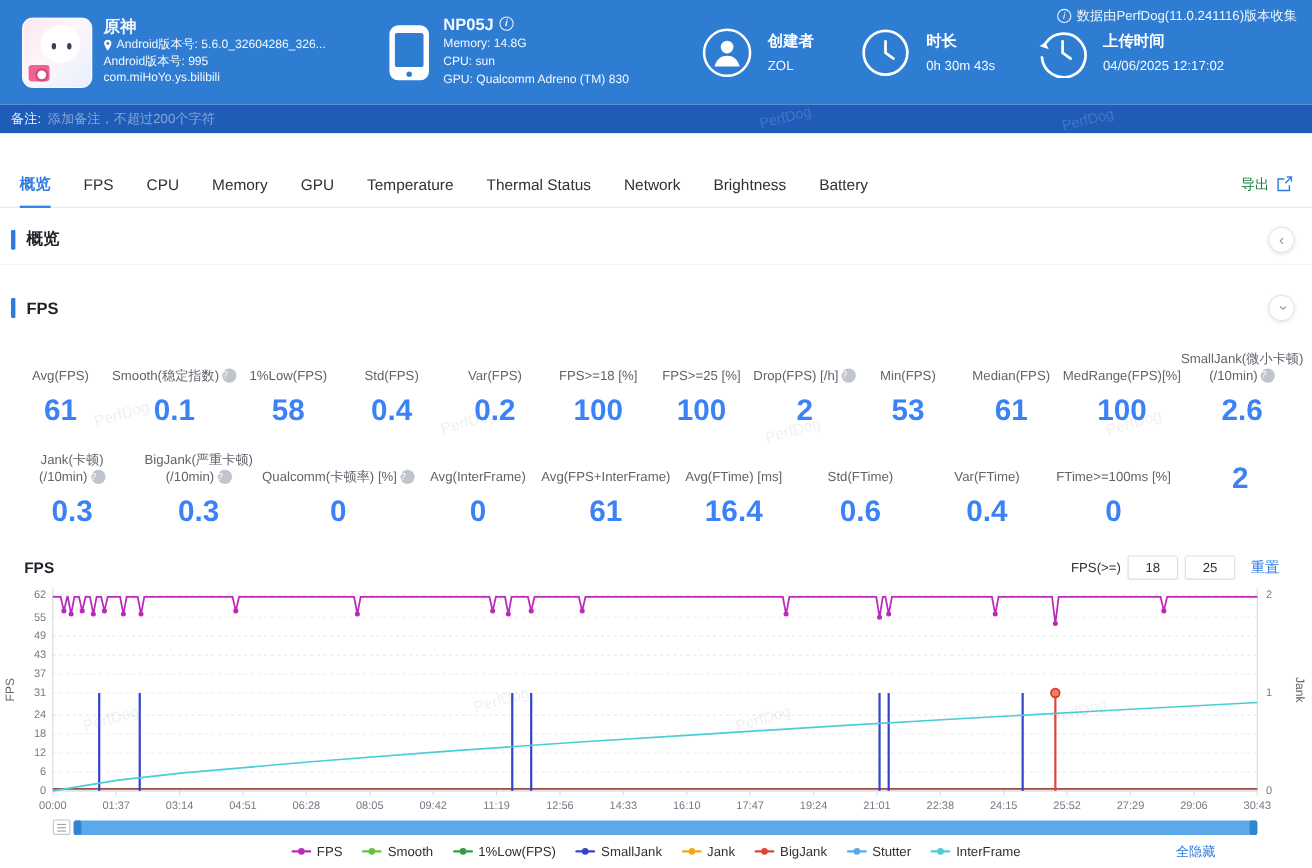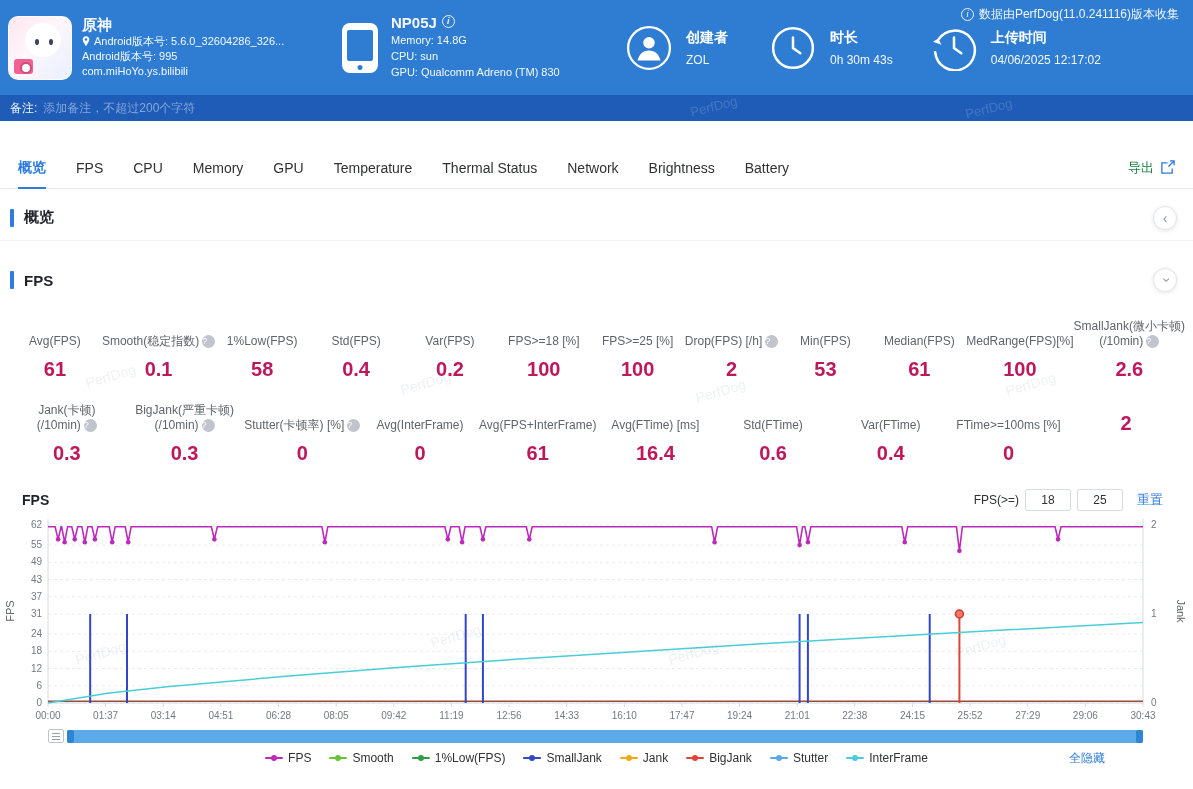--- a/index.html
+++ b/index.html
@@ -5,21 +5,21 @@
   * { box-sizing: border-box; margin: 0; padding: 0; }
   html,body { width:1193px; height:789px; overflow:hidden; background:#fff;
     font-family:"Liberation Sans","DejaVu Sans",sans-serif; color:#303133; }
 
   
   .topbar { height:95px; background:#2e7dd3; color:#fff; position:relative; }
   .version-note { position:absolute; top:6px; right:14px; font-size:12px;
     color:rgba(255,255,255,.92); display:flex; align-items:center; gap:5px; }
   .icirc { display:inline-block; width:13px; height:13px; border:1px solid rgba(255,255,255,.9);
     border-radius:50%; font-size:9px; line-height:11px; text-align:center; font-style:italic; }
-  .header-cols { display:flex; align-items:center; height:100%; padding-left:8px; }
+  .header-cols { display:flex; align-items:center; height:100%; padding-left:20px; }
 
   .app-block { display:flex; align-items:center; gap:10px; width:300px; flex-shrink:0; }
   .app-icon { width:64px; height:64px; border-radius:10px; flex-shrink:0; position:relative; overflow:hidden;
     background:linear-gradient(135deg,#fde7ef 0%,#fdf6fa 45%,#e8f0ff 100%); border:1px solid rgba(255,255,255,.6); }
   .ai-face { position:absolute; left:16px; top:6px; width:36px; height:34px; border-radius:50%; background:#fff; }
   .ai-eye { position:absolute; width:4px; height:6px; border-radius:50%; background:#3a3f66; top:22px; }
   .ai-eye.l { left:26px; } .ai-eye.r { left:40px; }
   .ai-cam { position:absolute; left:5px; bottom:5px; width:19px; height:15px; background:#f06292; border-radius:3px; }
   .ai-cam::after { content:''; position:absolute; left:6px; top:3px; width:8px; height:8px; border-radius:50%;
     background:#fff; border:2px solid #d04a7c; }
@@ -72,21 +72,21 @@
 
   
   .stats-row { display:flex; padding:0 8px; margin-top:16px; }
   .stats-row.second { margin-top:22px; }
   .stat-item { flex:1 1 0; text-align:center; }
   .stat-label { font-size:12px; color:#5f646b; min-height:30px; display:flex; flex-direction:column;
     justify-content:flex-end; align-items:center; line-height:15px; }
   .stat-label span { display:flex; align-items:center; gap:3px; white-space:nowrap; }
   .q { display:inline-block; width:13px; height:13px; border-radius:50%; background:#c0c4cc; color:#fff;
     font-size:9px; line-height:13px; text-align:center; cursor:pointer; }
-  .stat-value { font-size:20px; font-weight:bold; color:#be185d; margin-top:9px; }
+  .stat-value { font-size:27px; font-weight:bold; color:#3b82f6; margin-top:9px; }
 
   
   .chart-toolbar { display:flex; align-items:center; padding:0 30px 0 22px; margin-top:24px; }
   .chart-panel-label { font-size:14px; font-weight:bold; color:#1f2329; }
   .thr-group { margin-left:auto; display:flex; align-items:center; gap:6px; font-size:12px; color:#303133; }
   .thr-input { width:46px; height:22px; border:1px solid #d9dce3; border-radius:2px; background:#fff;
     text-align:center; line-height:20px; font-size:12px; cursor:text; }
   .reset-link { color:#2d7de0; font-size:13px; margin-left:8px; cursor:pointer; }
   .banner { margin:8px 0 0 48px; width:1095px; height:20px; background:#ef5a5a; border-radius:2px;
     color:#fff; font-size:12px; display:flex; align-items:center; justify-content:center; }
@@ -379,21 +379,21 @@
             <span>
               <em style="font-style: normal;">(/10min)</em>
               <span class="q">?</span>
             </span>
           </div>
           <div class="stat-value">0.3</div>
         </div>
         <div class="stat-item">
           <div class="stat-label">
             <span>
-              <em style="font-style: normal;">Stutter(卡顿率) [%]</em>
+              <em style="font-style: normal;">Qualcomm(卡顿率) [%]</em>
               <span class="q">?</span>
             </span>
           </div>
           <div class="stat-value">0</div>
         </div>
         <div class="stat-item">
           <div class="stat-label">
             <span>
               <em style="font-style: normal;">Avg(InterFrame)</em>
             </span>

